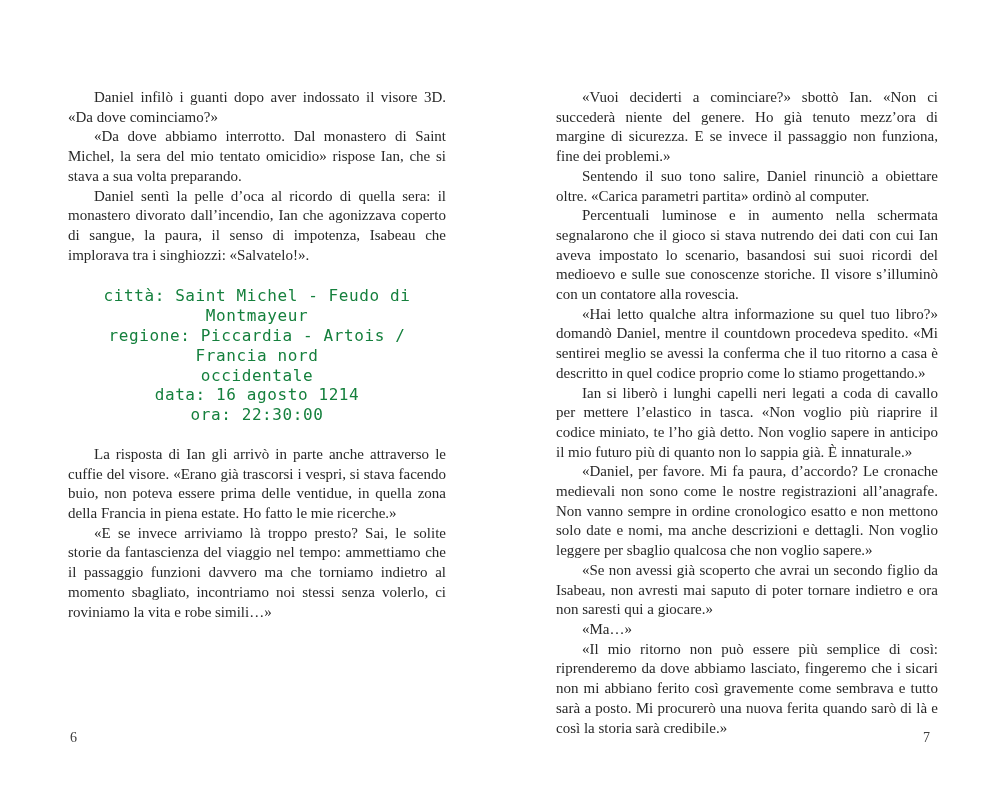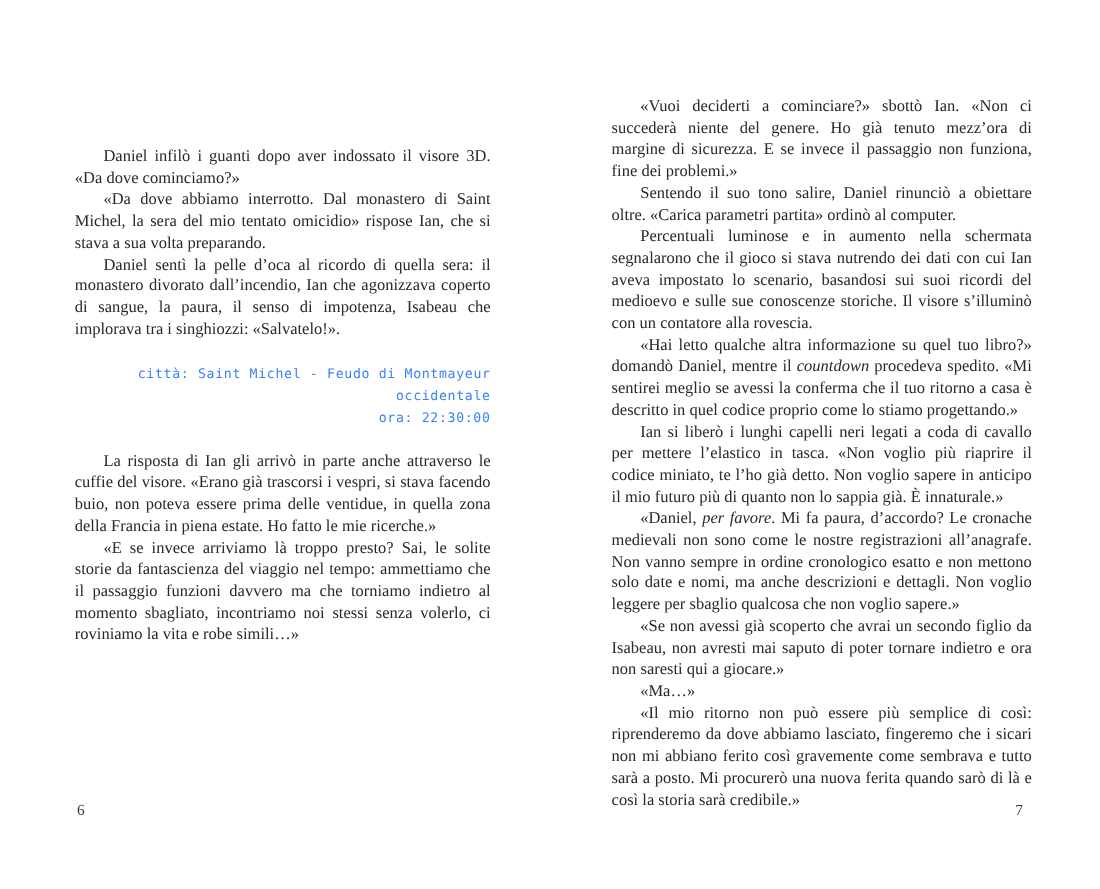--- a/index.html
+++ b/index.html
@@ -17,50 +17,48 @@
     position: absolute;
     inset: 0;
   }
   .page-body {
     position: absolute;
     top: 88px;
   }
   .page-body.left {
     left: 68px;
     width: 378px;
-    margin-top: 45px;
   }
   .page-body.right {
     left: 556px;
     width: 382px;
   }
   p.para {
     margin: 0;
     padding: 0;
     text-align: justify;
     text-indent: 26px;
     font-family: "Liberation Serif", serif;
     font-size: 15px;
     line-height: 19.7px;
     color: #282828;
   }
   p.para.no-indent {
     text-indent: 0;
   }
   .italic {
-    font-style: italic;
   }
   .terminal {
     margin: 21px 0 20px 0;
-    text-align: right;
+    text-align: center;
     font-family: "DejaVu Sans Mono", monospace;
-    font-size: 12px;
+    font-size: 16px;
     letter-spacing: 0.6px;
     line-height: 19.8px;
-    color: #3b82f6;
+    color: #15803d;
   }
   .pagenum {
     position: absolute;
     top: 730px;
     font-family: "Liberation Serif", serif;
     font-size: 14px;
     color: #3c3c3c;
   }
   .pagenum.left  { left: 70px; }
   .pagenum.right { left: 923px; }
@@ -68,21 +66,23 @@
 </head>
 <body>
 
 <div class="spread">
   <div class="page-body left">
       <p class="para"><span>Daniel infilò i guanti dopo aver indossato il visore 3D. «Da dove cominciamo?»</span></p>
       <p class="para"><span>«Da dove abbiamo interrotto. Dal monastero di Saint Michel, la sera del mio tentato omicidio» rispose Ian, che si stava a sua volta preparando.</span></p>
       <p class="para"><span>Daniel sentì la pelle d’oca al ricordo di quella sera: il monastero divorato dall’incendio, Ian che agonizzava coperto di sangue, la paura, il senso di impotenza, Isabeau che implorava tra i singhiozzi: «Salvatelo!».</span></p>
       <div class="terminal">
         <div class="terminal-line">città: Saint Michel - Feudo di Montmayeur</div>
+        <div class="terminal-line">regione: Piccardia - Artois / Francia nord</div>
         <div class="terminal-line">occidentale</div>
+        <div class="terminal-line">data: 16 agosto 1214</div>
         <div class="terminal-line">ora: 22:30:00</div>
       </div>
       <p class="para"><span>La risposta di Ian gli arrivò in parte anche attraverso le cuffie del visore. «Erano già trascorsi i vespri, si stava facendo buio, non poteva essere prima delle ventidue, in quella zona della Francia in piena estate. Ho fatto le mie ricerche.»</span></p>
       <p class="para"><span>«E se invece arriviamo là troppo presto? Sai, le solite storie da fantascienza del viaggio nel tempo: ammettiamo che il passaggio funzioni davvero ma che torniamo indietro al momento sbagliato, incontriamo noi stessi senza volerlo, ci roviniamo la vita e robe simili…»</span></p>
     </div>
   <div class="page-body right">
       <p class="para"><span>«Vuoi deciderti a cominciare?» sbottò Ian. «Non ci succederà niente del genere. Ho già tenuto mezz’ora di margine di sicurezza. E se invece il passaggio non funziona, fine dei problemi.»</span></p>
       <p class="para"><span>Sentendo il suo tono salire, Daniel rinunciò a obiettare oltre. «Carica parametri partita» ordinò al computer.</span></p>
       <p class="para"><span>Percentuali luminose e in aumento nella schermata segnalarono che il gioco si stava nutrendo dei dati con cui Ian aveva impostato lo scenario, basandosi sui suoi ricordi del medioevo e sulle sue conoscenze storiche. Il visore s’illuminò con un contatore alla rovescia.</span></p>
       <p class="para"><span>«Hai letto qualche altra informazione su quel tuo libro?» domandò Daniel, mentre il </span><span class="italic">countdown</span><span> procedeva spedito. «Mi sentirei meglio se avessi la conferma che il tuo ritorno a casa è descritto in quel codice proprio come lo stiamo progettando.»</span></p>

